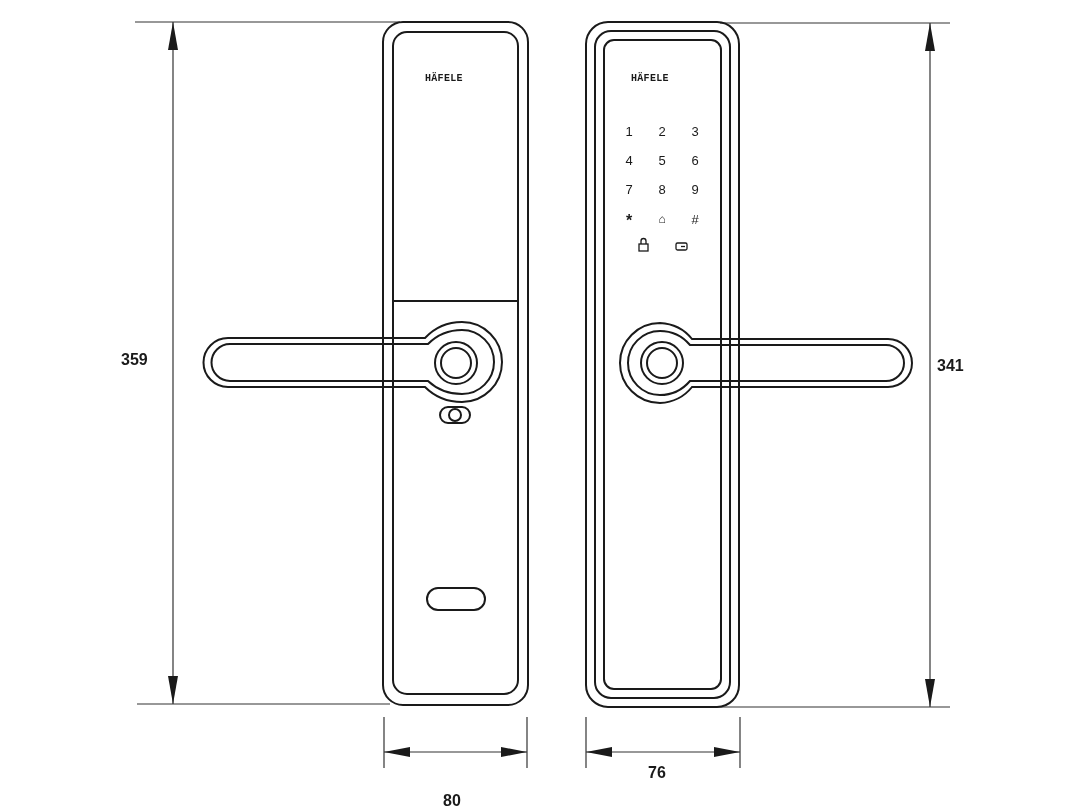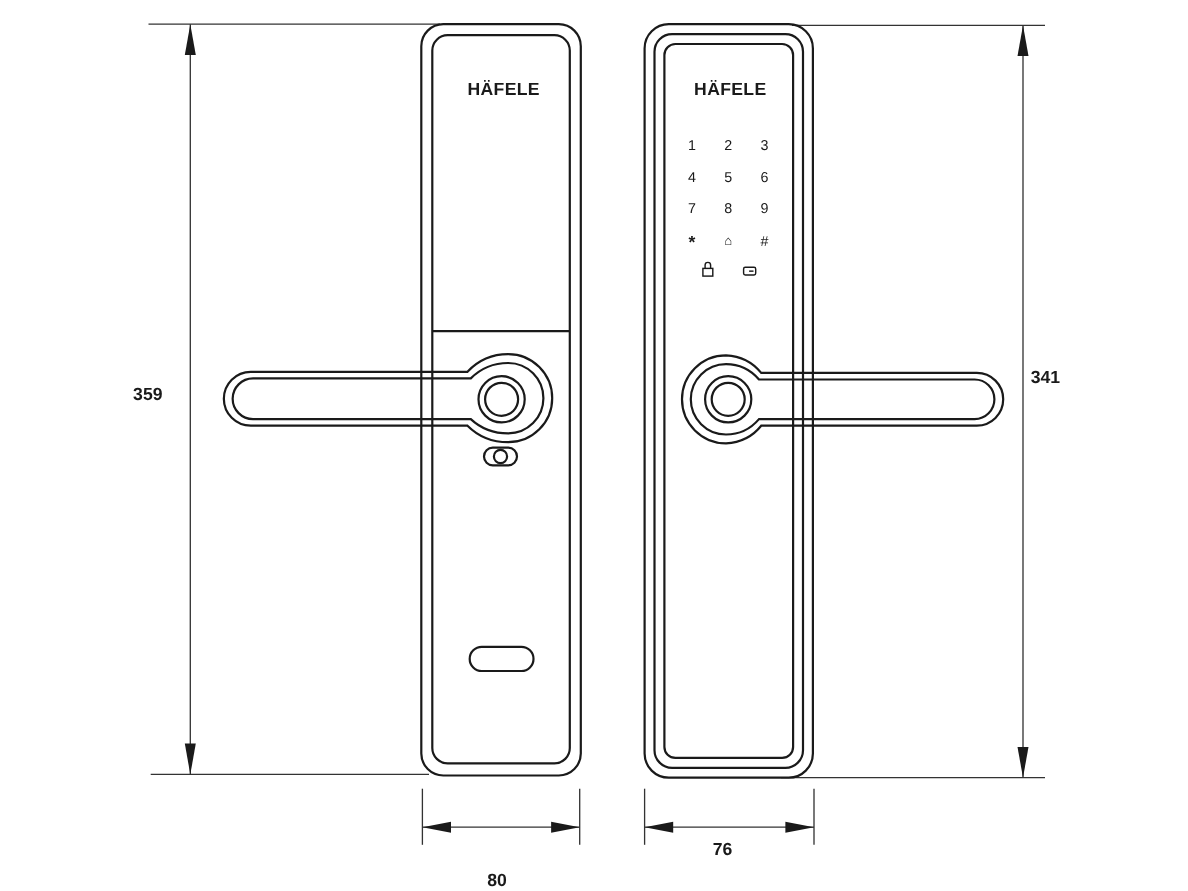--- a/index.html
+++ b/index.html
@@ -1,21 +1,21 @@
 <!DOCTYPE html>
 <html><head>
 <meta charset="utf-8">
 <style>
   html, body { margin:0; padding:0; background:#ffffff; }
   body { width:1080px; height:810px; position:relative; overflow:hidden; font-family:"Liberation Sans", sans-serif; }
   svg { position:absolute; left:0; top:0; }
   .ln { fill:none; stroke:#1a1a1a; stroke-width:2; }
   .thin { fill:none; stroke:#333333; stroke-width:1.2; }
   .dim { position:absolute; font-family:"Liberation Sans", sans-serif; font-weight:bold; font-size:16px; color:#1a1a1a; }
-  .brand { position:absolute; font-family:Liberation Sans, sans-serif; font-weight:bold; font-size:16px; color:#1a1a1a; letter-spacing:0.3px; }
+  .brand { position:absolute; font-family:Liberation Mono, monospace; font-weight:bold; font-size:10px; color:#1a1a1a; letter-spacing:0.3px; }
   .key { position:absolute; font-family:"Liberation Sans", sans-serif; font-size:13px; color:#1a1a1a; width:20px; text-align:center; }
 </style>
 </head>
 <body>
 
 <svg width="1080" height="810" viewBox="0 0 1080 810">
 
   <g>
     <line class="thin" x1="135" y1="22" x2="400" y2="22"></line>
     <line class="thin" x1="137" y1="704" x2="390" y2="704"></line>
@@ -96,15 +96,15 @@
   <span class="key" style="left:685px; top:153px;">6</span>
   <span class="key" style="left:619px; top:182px;">7</span>
   <span class="key" style="left:652px; top:182px;">8</span>
   <span class="key" style="left:685px; top:182px;">9</span>
   <span class="key" style="left:619px; top:212px; font-size:16px; font-weight:bold;">*</span>
   <span class="key" style="left:652px; top:212px; font-size:12px;">⌂</span>
   <span class="key" style="left:685px; top:212px;">#</span>
 </div>
 
 <div class="dim" style="left:121px; top:351px;">359</div>
-<div class="dim" style="left:937px; top:335px;">341</div>
+<div class="dim" style="left:937px; top:357px;">341</div>
 <div class="dim" style="left:443px; top:792px;">80</div>
 <div class="dim" style="left:648px; top:764px;">76</div>
 
 </body></html>

